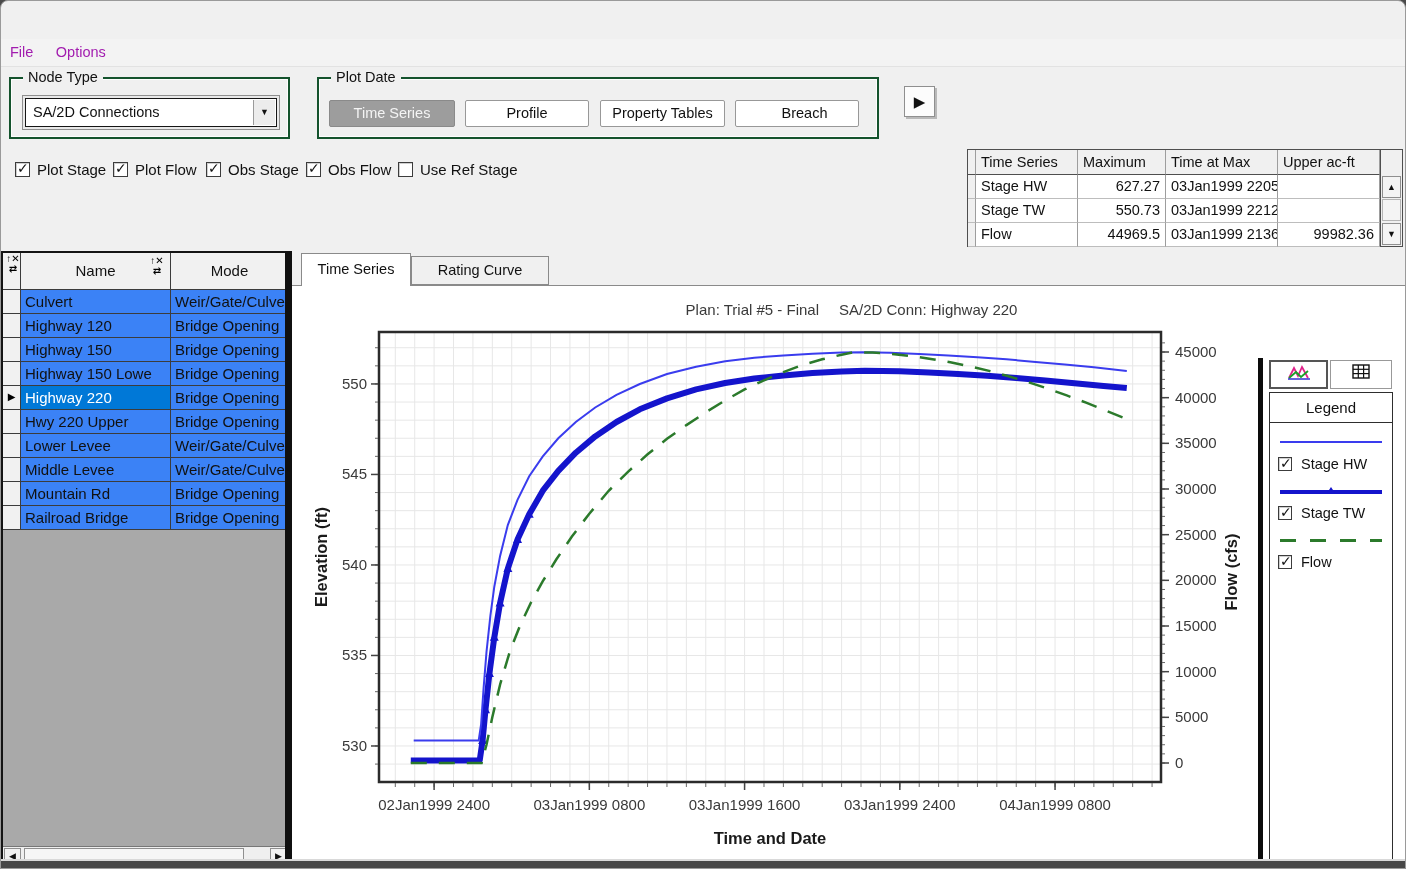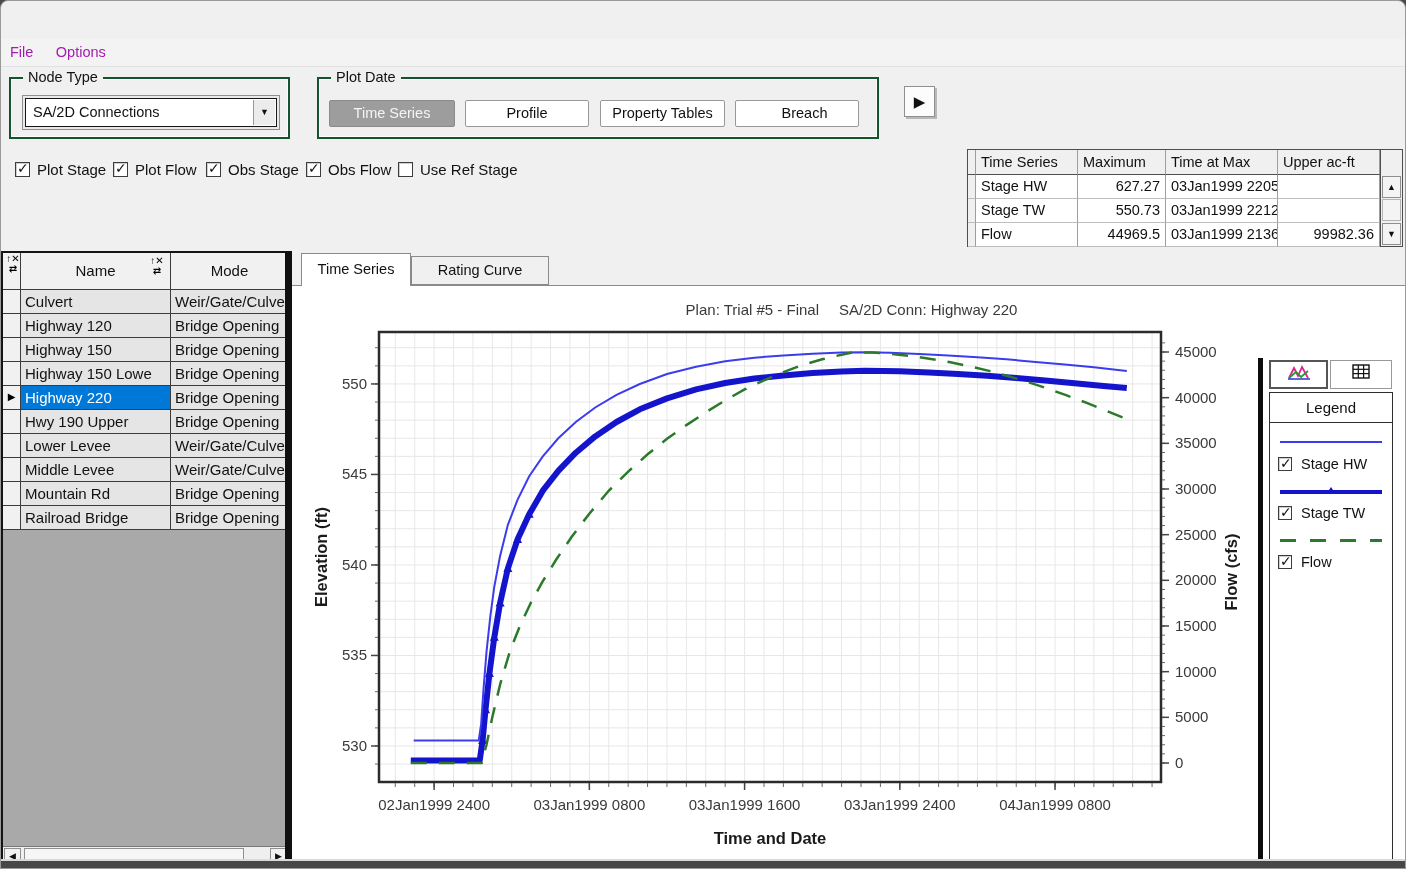--- a/index.html
+++ b/index.html
@@ -51,21 +51,21 @@
   .sum-scroll{position:absolute;right:0;top:0;bottom:0;width:22px;border-left:1px solid #4e4e4e;background:#f0f0f0;}
   .sbtn{position:absolute;left:1px;right:1px;height:22px;background:#f4f4f4;border:1px solid #8f8f8f;
     text-align:center;font-size:9px;line-height:20px;color:#111;}
   
   .left-panel{position:absolute;left:0;top:250px;width:289px;height:617px;border:2px solid #141414;background:#a9a9a9;}
   .nt-header{position:absolute;left:0;top:0;width:285px;height:37px;display:grid;grid-template-columns:18px 150px 117px;
     background:#f1f1f1;border-bottom:1px solid #3c3c3c;}
   .nt-hcell{border-right:1px solid #3c3c3c;position:relative;font-size:15px;text-align:center;line-height:36px;}
   .sort-ico{position:absolute;right:2px;top:3px;width:22px;font-size:10px;font-weight:700;line-height:10px;text-align:center;color:#000;}
   .nt-rows{position:absolute;left:0;top:37px;width:285px;}
-  .nt-row{display:grid;grid-template-columns:18px 150px 117px;height:24px;background:#e5e5e5;}
+  .nt-row{display:grid;grid-template-columns:18px 150px 117px;height:24px;background:#3b82f6;}
   .nt-cell{border-right:1px solid #3c3c3c;border-bottom:1px solid #3c3c3c;font-size:15px;line-height:23px;
     padding:0 4px;white-space:nowrap;overflow:hidden;}
   .nt-gut{background:#f1f1f1;padding:0;text-align:center;font-size:10px;line-height:22px;color:#000;}
   .nt-row.sel .nt-name{background:#0078d7;color:#fff;}
   .hscroll{position:absolute;left:0;bottom:0;width:285px;height:20px;background:#efefef;border-top:1px solid #777;}
   .hbtn{position:absolute;top:1px;width:17px;height:17px;background:#f2f2f2;border:1px solid #8f8f8f;
     text-align:center;font-size:9px;line-height:15px;color:#111;}
   .hthumb{position:absolute;left:21px;top:1px;width:220px;height:17px;background:#f6f6f6;border:1px solid #8f8f8f;}
   .panel-splitter{position:absolute;left:284px;top:250px;width:7px;height:612px;background:#101010;}
   
@@ -194,21 +194,21 @@
           <div class="nt-cell nt-name">Highway 150 Lowe</div>
           <div class="nt-cell" style="border-right:none;">Bridge Opening</div>
         </div>
         <div class="nt-row sel">
           <div class="nt-cell nt-gut">▶</div>
           <div class="nt-cell nt-name">Highway 220</div>
           <div class="nt-cell" style="border-right:none;">Bridge Opening</div>
         </div>
         <div class="nt-row">
           <div class="nt-cell nt-gut"></div>
-          <div class="nt-cell nt-name">Hwy 190 Upper</div>
+          <div class="nt-cell nt-name">Hwy 220 Upper</div>
           <div class="nt-cell" style="border-right:none;">Bridge Opening</div>
         </div>
         <div class="nt-row">
           <div class="nt-cell nt-gut"></div>
           <div class="nt-cell nt-name">Lower Levee</div>
           <div class="nt-cell" style="border-right:none;">Weir/Gate/Culve</div>
         </div>
         <div class="nt-row">
           <div class="nt-cell nt-gut"></div>
           <div class="nt-cell nt-name">Middle Levee</div>

